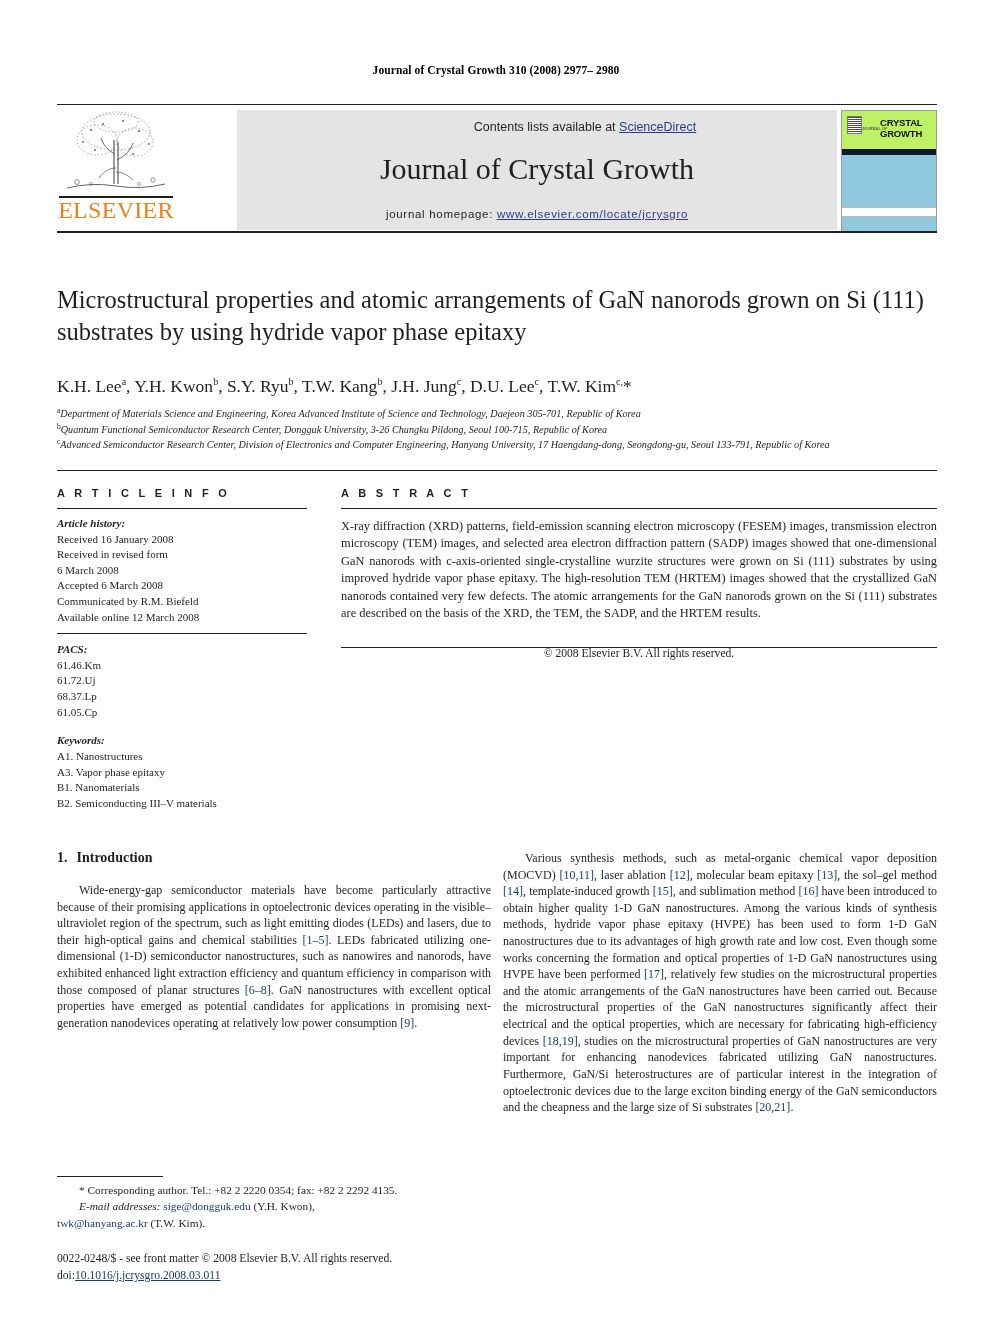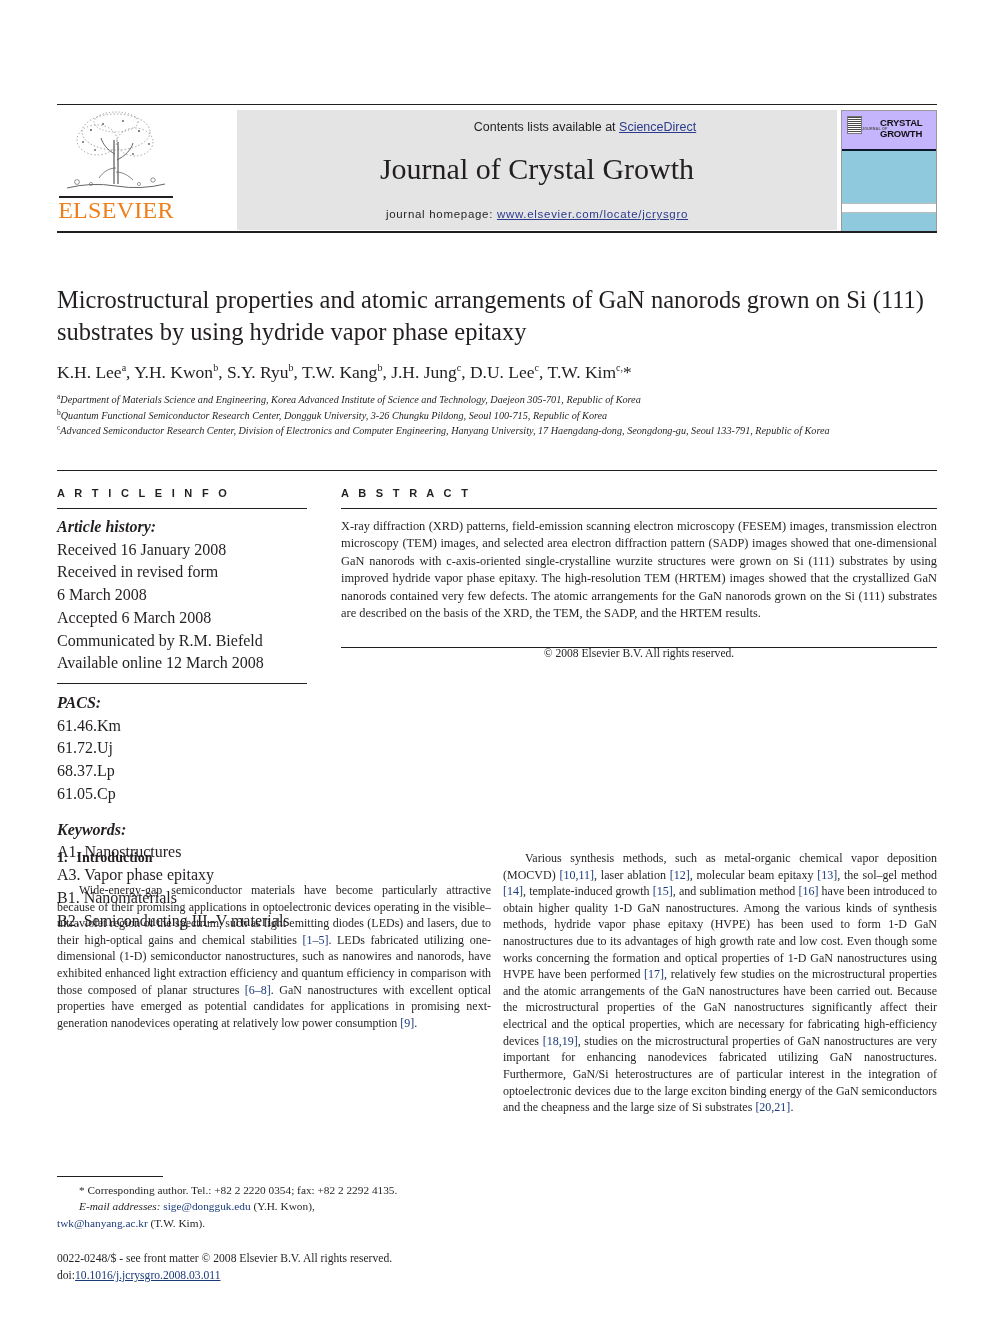--- a/index.html
+++ b/index.html
@@ -132,22 +132,22 @@
     width: 96px;
     height: 122px;
     border: 1px solid #9b9b9b;
     background: #fff;
     box-sizing: border-box;
     overflow: hidden;
   }
   .cover-top {
     position: relative;
     height: 38px;
-    background: #c4b5fd;
-    border-bottom: 2px solid #0f172a;
+    background: #bef264;
+    border-bottom: 6px solid #0f172a;
   }
   .cover-minilogo {
     position: absolute;
     left: 5px; top: 5px;
     width: 13px; height: 16px;
     background: repeating-linear-gradient(
       to bottom, #4a4a4a 0px, #4a4a4a 1px, #ffffff 1px, #ffffff 2px);
     border: 0.5px solid #777;
   }
   .cover-jof {
@@ -192,21 +192,21 @@
   }
   .art-title {
     font-family: "Liberation Serif", serif;
     font-size: 24.5px;
     line-height: 1.30;
     color: #231f20;
     margin: 0;
     font-weight: normal;
   }
   .authors {
-    margin-top: 14px;
+    margin-top: 28px;
     font-family: "Liberation Serif", serif;
     font-size: 17.5px;
     color: #231f20;
   }
   .authors sup { font-size: 10px; vertical-align: super; }
   .affils {
     margin-top: 9px;
     font-family: "Liberation Serif", serif;
     font-style: italic;
     font-size: 10.2px;
@@ -245,21 +245,21 @@
     color: #231f20;
   }
   .hr-thin {
     height: 1px;
     background: #231f20;
     margin-top: 9px;
   }
   .info-body {
     margin-top: 7px;
     font-family: "Liberation Serif", serif;
-    font-size: 16px;
+    font-size: 11px;
     line-height: 1.42;
     color: #231f20;
   }
   .info-body .lbl { font-style: italic; font-weight: bold; }
   .info-group { margin-bottom: 2px; }
   .info-rule {
     height: 1px;
     background: #231f20;
     margin: 8px 0 8px 0;
   }
@@ -354,20 +354,21 @@
     line-height: 1.45;
     color: #231f20;
   }
   .doi-link { color: #1b3a7a; }
 </style>
 </head>
 <body>
 
 <div class="page">
 
+  <div class="running-head">Journal of Crystal Growth 310 (2008) 2977– 2980</div>
 
   <div class="masthead">
     <div class="masthead-rule-top"></div>
 
     <div class="elsevier-logo">
       <svg class="tree-art" viewBox="0 0 110 88">
         <g fill="#4a4a4a" opacity="0.85">
           <ellipse cx="55" cy="22" rx="34" ry="18" fill="none" stroke="#4a4a4a" stroke-width="0.6" stroke-dasharray="1.5 2"></ellipse>
           <ellipse cx="36" cy="30" rx="20" ry="15" fill="none" stroke="#4a4a4a" stroke-width="0.6" stroke-dasharray="1.4 2.2"></ellipse>
           <ellipse cx="74" cy="32" rx="18" ry="14" fill="none" stroke="#4a4a4a" stroke-width="0.6" stroke-dasharray="1.4 2.2"></ellipse>

